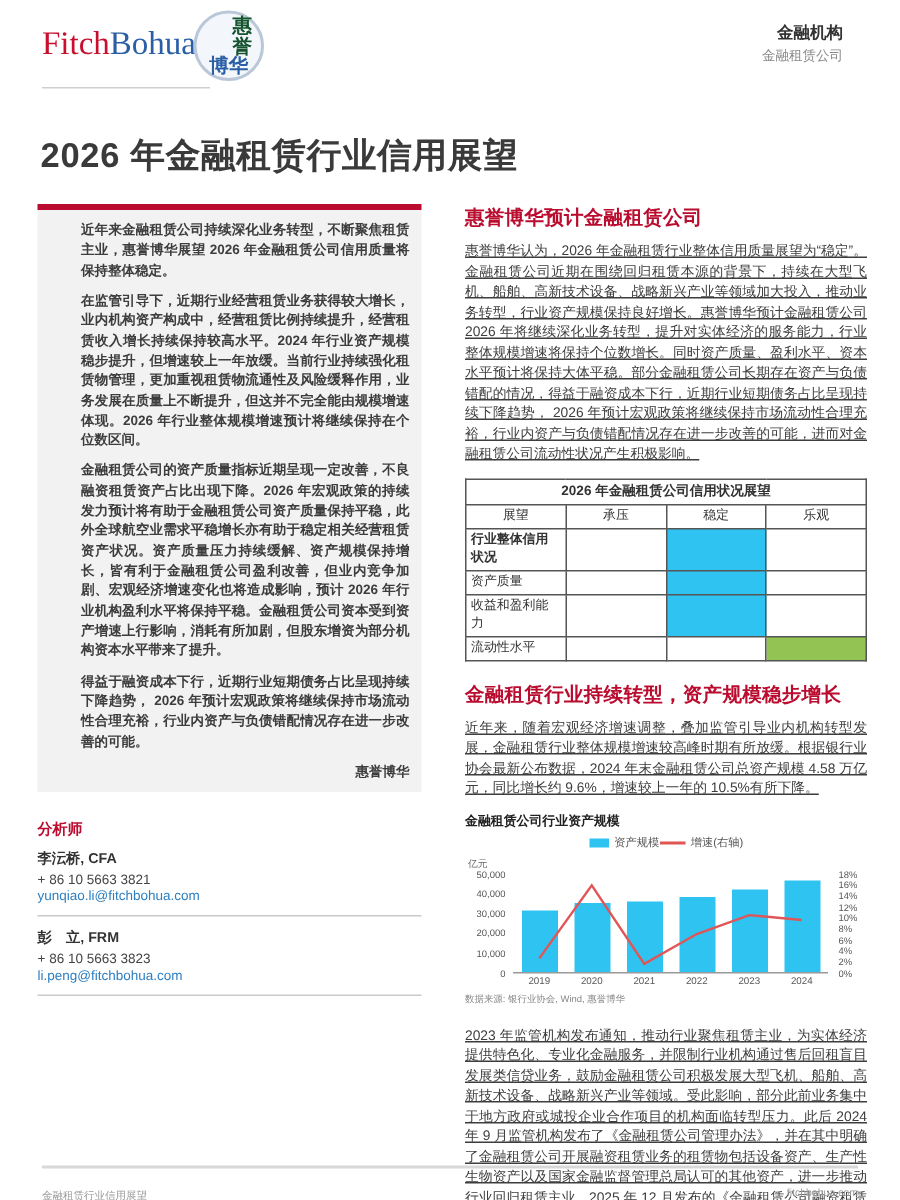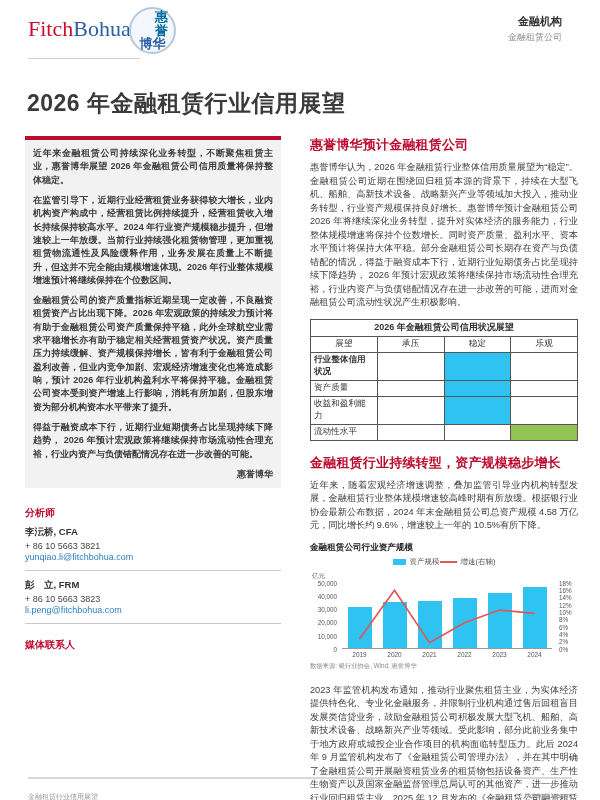--- a/index.html
+++ b/index.html
@@ -7,46 +7,46 @@
   body { font-family:"Liberation Sans", sans-serif; }
   .page { position:relative; width:600px; height:800px; background:#fff; overflow:hidden; }
 
   
   .logo { position:absolute; left:28px; top:16px; font-family:"Liberation Serif", serif; font-size:22px; }
   .logo .fitch { color:#c8102e; }
   .logo .bohua { color:#2a5fa5; }
   .seal { position:absolute; left:129px; top:7px; width:47px; height:47px; border:2px solid #b9c7d8;
           border-radius:50%; background:#f3f7fb; display:flex; flex-direction:column; align-items:center;
           justify-content:center; line-height:1.05; font-weight:bold; font-size:13px; }
-  .seal .s1 { color:#0369a1;margin-left:24px; }
+  .seal .s1 { color:#14532d;margin-left:24px; }
   .seal .s2 { color:#2a5fa5; }
   .logo-rule { position:absolute; left:28px; top:58px; width:112px; height:1px; background:#cfcfcf; }
   .hdr-right { position:absolute; right:38px; top:14px; text-align:right; }
   .hdr-right .sector { font-size:11px; font-weight:bold; color:#333; }
   .hdr-right .subsector { font-size:9px; color:#8a8a8a; margin-top:2px; }
 
   h1.title { position:absolute; left:27px; top:88px; font-size:23px; color:#3a3a3a; letter-spacing:0.5px; font-weight:bold; }
 
   
   .left-col { position:absolute; left:25px; top:136px; width:256px; }
   .accent-bar { height:4px; background:#ba0c2f; }
   .summary-box { background:#f2f2f2; padding:7px 8px 5px; }
-  .summary-box p { font-size:9px; font-weight:bold; line-height:1.48; color:#3d3d3d; text-align:justify; margin-bottom:7px; }
+  .summary-box p { font-size:9px; font-weight:bold; line-height:1.48; color:#3d3d3d; text-align:justify; margin-bottom:7px;margin-left:21px; }
   .summary-box p.signature { text-align:right; margin-bottom:2px; }
   .contacts { margin-top:18px; }
   .contacts h3 { color:#ba0c2f; font-size:10px; margin:14px 0 6px; }
   .contact .c-name { font-size:9.5px; font-weight:bold; color:#333; margin-bottom:2px; }
   .contact .c-phone { font-size:9px; color:#444; margin-bottom:1px; }
   .contact .c-email { font-size:9px; color:#2d7fc1; cursor:pointer; }
   .c-div { border-bottom:1px solid #c9c9c9; margin:8px 0; }
 
   
   .right-col { position:absolute; left:310px; top:136px; width:268px; }
   .right-col h2 { color:#ba0c2f; font-size:13px; margin-bottom:7px; letter-spacing:0.2px; }
-  .right-col p.body { font-size:9.2px; line-height:1.47; color:#3d3d3d; text-align:justify; }
+  .right-col p.body { font-size:9.2px; line-height:1.47; color:#3d3d3d; text-align:justify;text-decoration:underline; }
   .sec { margin-top:13px; }
 
   
   table.outlook { width:100%; border-collapse:collapse; margin:9px 0 2px; table-layout:fixed; }
   table.outlook td, table.outlook th { border:1px solid #555; font-size:8.6px; padding:1.5px 3px; color:#333; height:13px; }
   table.outlook .tbl-title { text-align:center; font-weight:bold; font-size:9px; }
   table.outlook th { text-align:center; font-weight:normal; }
   table.outlook td.lbl { width:43%; text-align:left; }
 
   
@@ -112,21 +112,20 @@
             <div class="c-email">yunqiao.li@fitchbohua.com</div>
           </div>
           <div class="c-div"></div>
           <div class="contact">
             <div class="c-name">彭　立, FRM</div>
             <div class="c-phone">+ 86 10 5663 3823</div>
             <div class="c-email">li.peng@fitchbohua.com</div>
           </div>
           <div class="c-div"></div>
         </div>
-      <h3>媒体联系人</h3>
     </div>
   </aside>
 
   <main class="right-col">
     <h2>惠誉博华预计金融租赁公司</h2>
     <p class="body">惠誉博华认为，2026 年金融租赁行业整体信用质量展望为“稳定”。金融租赁公司近期在围绕回归租赁本源的背景下，持续在大型飞机、船舶、高新技术设备、战略新兴产业等领域加大投入，推动业务转型，行业资产规模保持良好增长。惠誉博华预计金融租赁公司 2026 年将继续深化业务转型，提升对实体经济的服务能力，行业整体规模增速将保持个位数增长。同时资产质量、盈利水平、资本水平预计将保持大体平稳。部分金融租赁公司长期存在资产与负债错配的情况，得益于融资成本下行，近期行业短期债务占比呈现持续下降趋势， 2026 年预计宏观政策将继续保持市场流动性合理充裕，行业内资产与负债错配情况存在进一步改善的可能，进而对金融租赁公司流动性状况产生积极影响。</p>
 
     <table class="outlook" id="outlook-table">
         <tbody>
           <tr>

